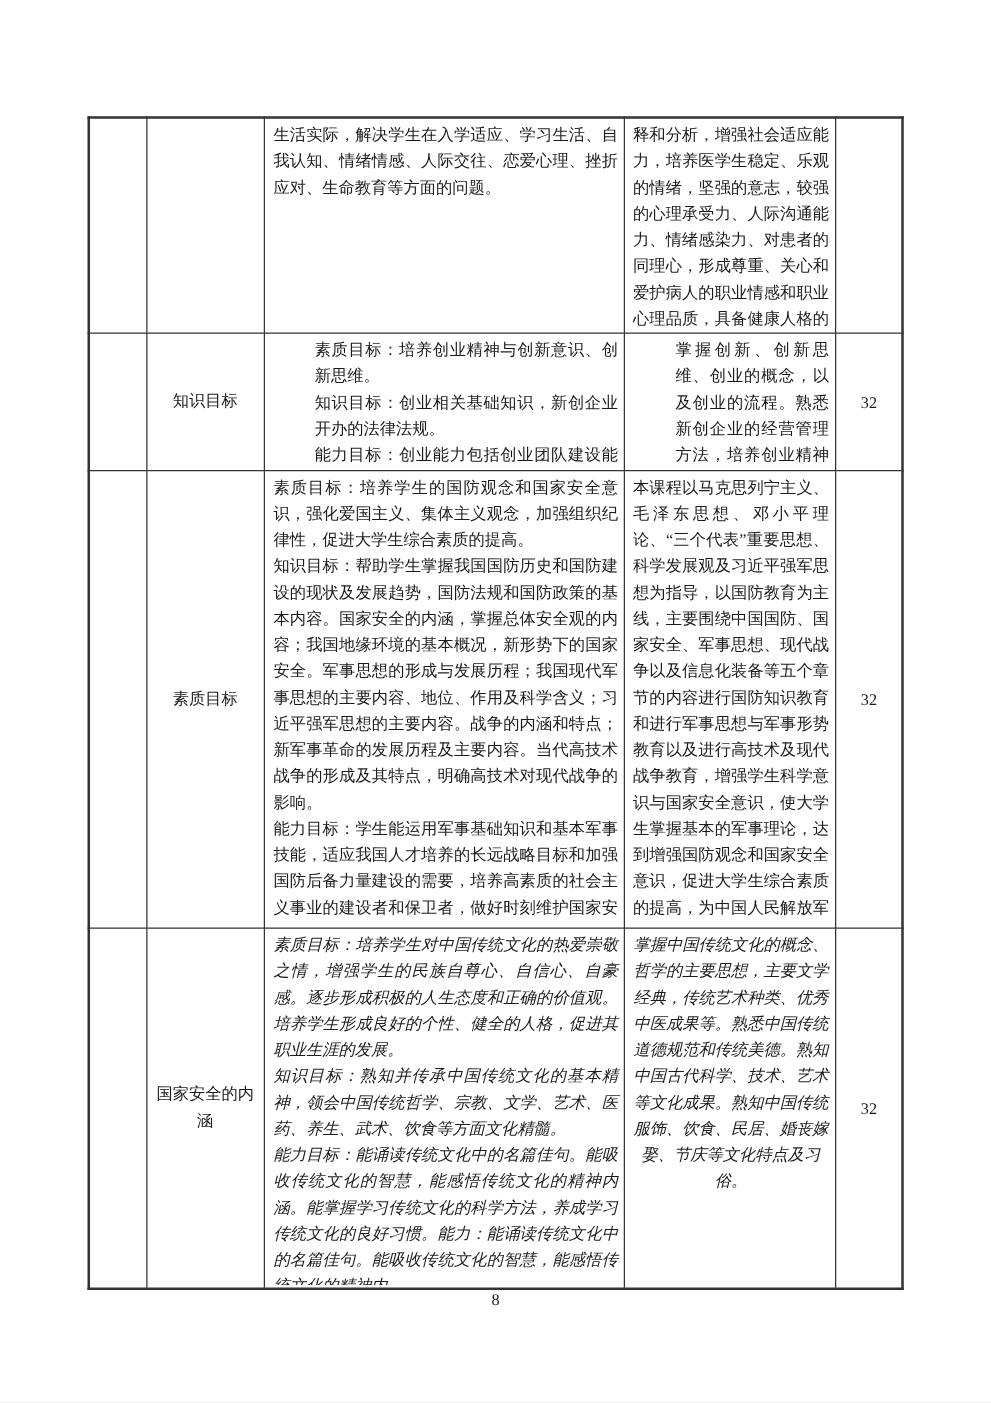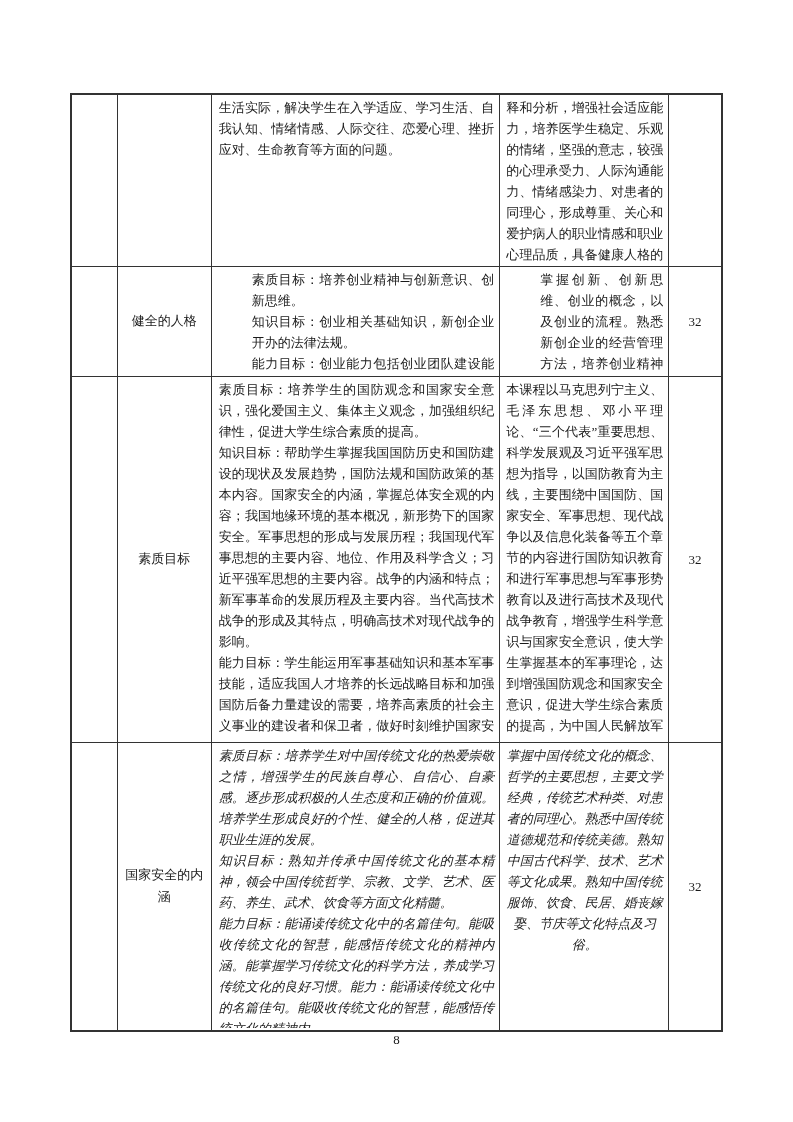--- a/index.html
+++ b/index.html
@@ -86,21 +86,21 @@
           <div class="txt desc mh0">释和分析，增强社会适应能力，培养医学生稳定、乐观的情绪，坚强的意志，较强的心理承受力、人际沟通能力、情绪感染力、对患者的同理心，形成尊重、关心和爱护病人的职业情感和职业心理品质，具备健康人格的医务工作者。</div>
         </td>
         <td class="c4">
           <div class="hours"></div>
         </td>
       </tr>
 
       <tr class="r1">
         <td class="c0"></td>
         <td class="c1">
-          <div class="course-name">健全的人格</div>
+          <div class="course-name">知识目标</div>
         </td>
         <td class="c2">
           <div class="txt mh1">素质目标：培养创业精神与创新意识、创新思维。
 知识目标：创业相关基础知识，新创企业开办的法律法规。
 能力目标：创业能力包括创业团队建设能力、寻找创业机会的能力、风险管控能力等。</div>
         </td>
         <td class="c3">
           <div class="txt desc mh1">掌握创新、创新思维、创业的概念，以及创业的流程。熟悉新创企业的经营管理方法，培养创业精神与创新意识。</div>
         </td>
         <td class="c4">
@@ -130,21 +130,21 @@
         <td class="c0"></td>
         <td class="c1">
           <div class="course-name">国家安全的内涵</div>
         </td>
         <td class="c2">
           <div class="txt mh3">素质目标：培养学生对中国传统文化的热爱崇敬之情，增强学生的民族自尊心、自信心、自豪感。逐步形成积极的人生态度和正确的价值观。培养学生形成良好的个性、健全的人格，促进其职业生涯的发展。
 知识目标：熟知并传承中国传统文化的基本精神，领会中国传统哲学、宗教、文学、艺术、医药、养生、武术、饮食等方面文化精髓。
 能力目标：能诵读传统文化中的名篇佳句。能吸收传统文化的智慧，能感悟传统文化的精神内涵。能掌握学习传统文化的科学方法，养成学习传统文化的良好习惯。能力：能诵读传统文化中的名篇佳句。能吸收传统文化的智慧，能感悟传统文化的精神内</div>
         </td>
         <td class="c3">
-          <div class="txt desc center-align mh3">掌握中国传统文化的概念、哲学的主要思想，主要文学经典，传统艺术种类、对患者的同理心。熟悉中国传统道德规范和传统美德。熟知中国古代科学、技术、艺术等文化成果。熟知中国传统服饰、饮食、民居、婚丧嫁娶、节庆等文化特点及习俗。</div>
+          <div class="txt desc center-align mh3">掌握中国传统文化的概念、哲学的主要思想，主要文学经典，传统艺术种类、优秀中医成果等。熟悉中国传统道德规范和传统美德。熟知中国古代科学、技术、艺术等文化成果。熟知中国传统服饰、饮食、民居、婚丧嫁娶、节庆等文化特点及习俗。</div>
         </td>
         <td class="c4">
           <div class="hours">32</div>
         </td>
       </tr>
     </tbody>
   </table>
 
   <div class="footer">8</div>
 

